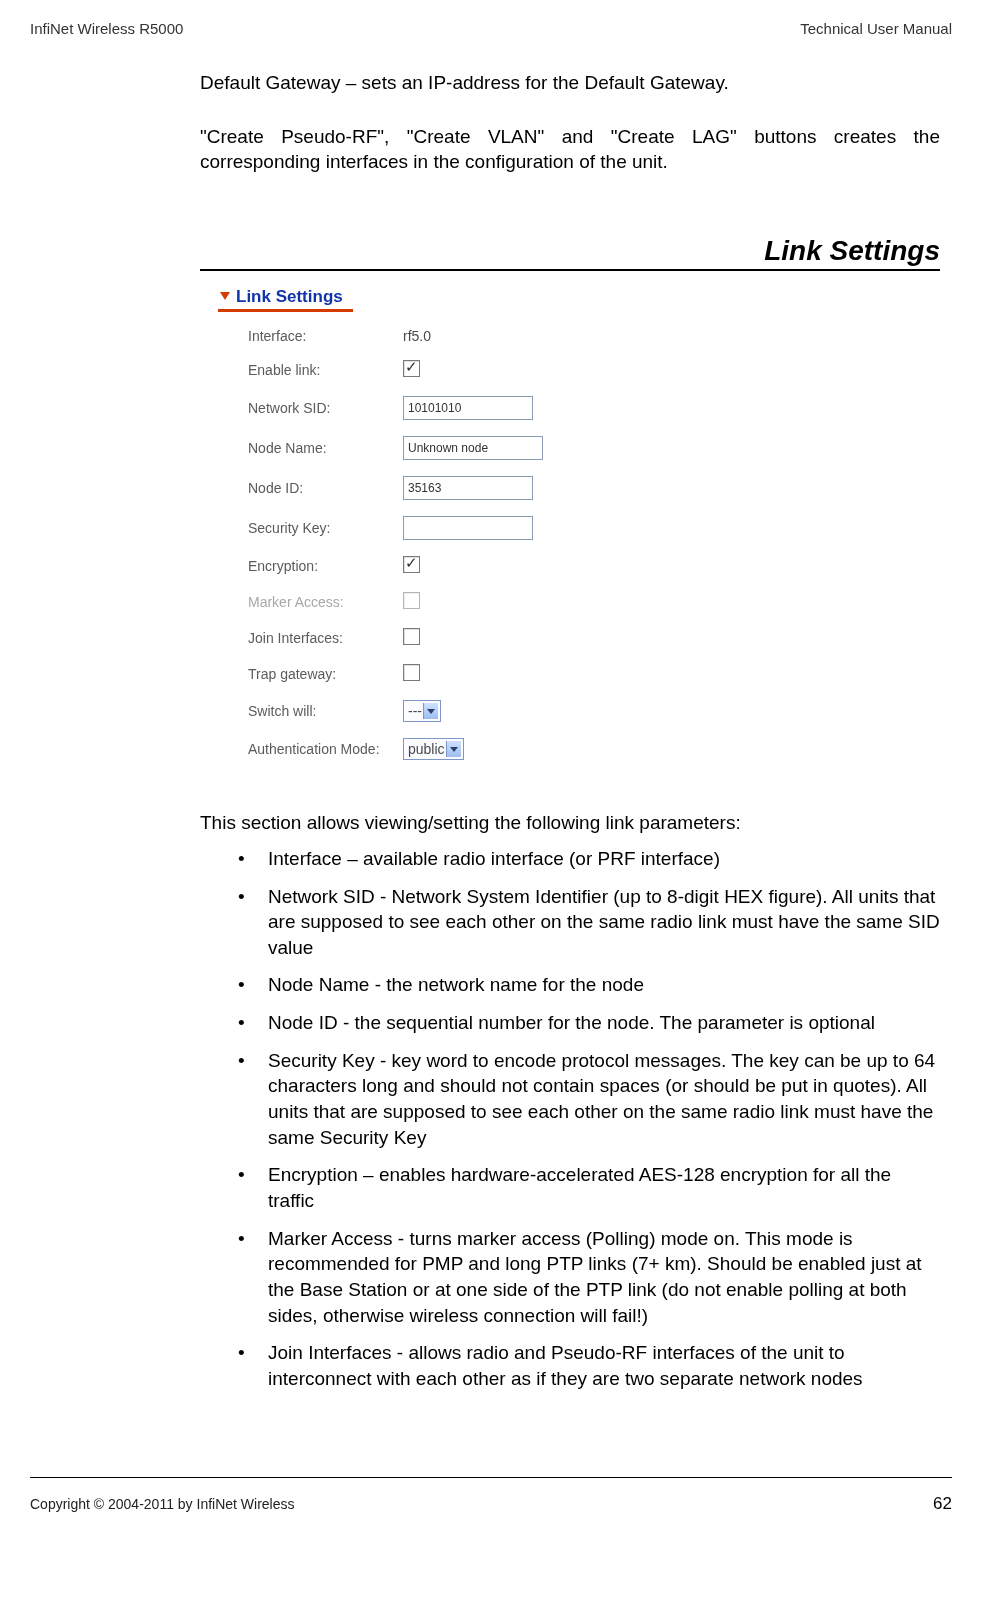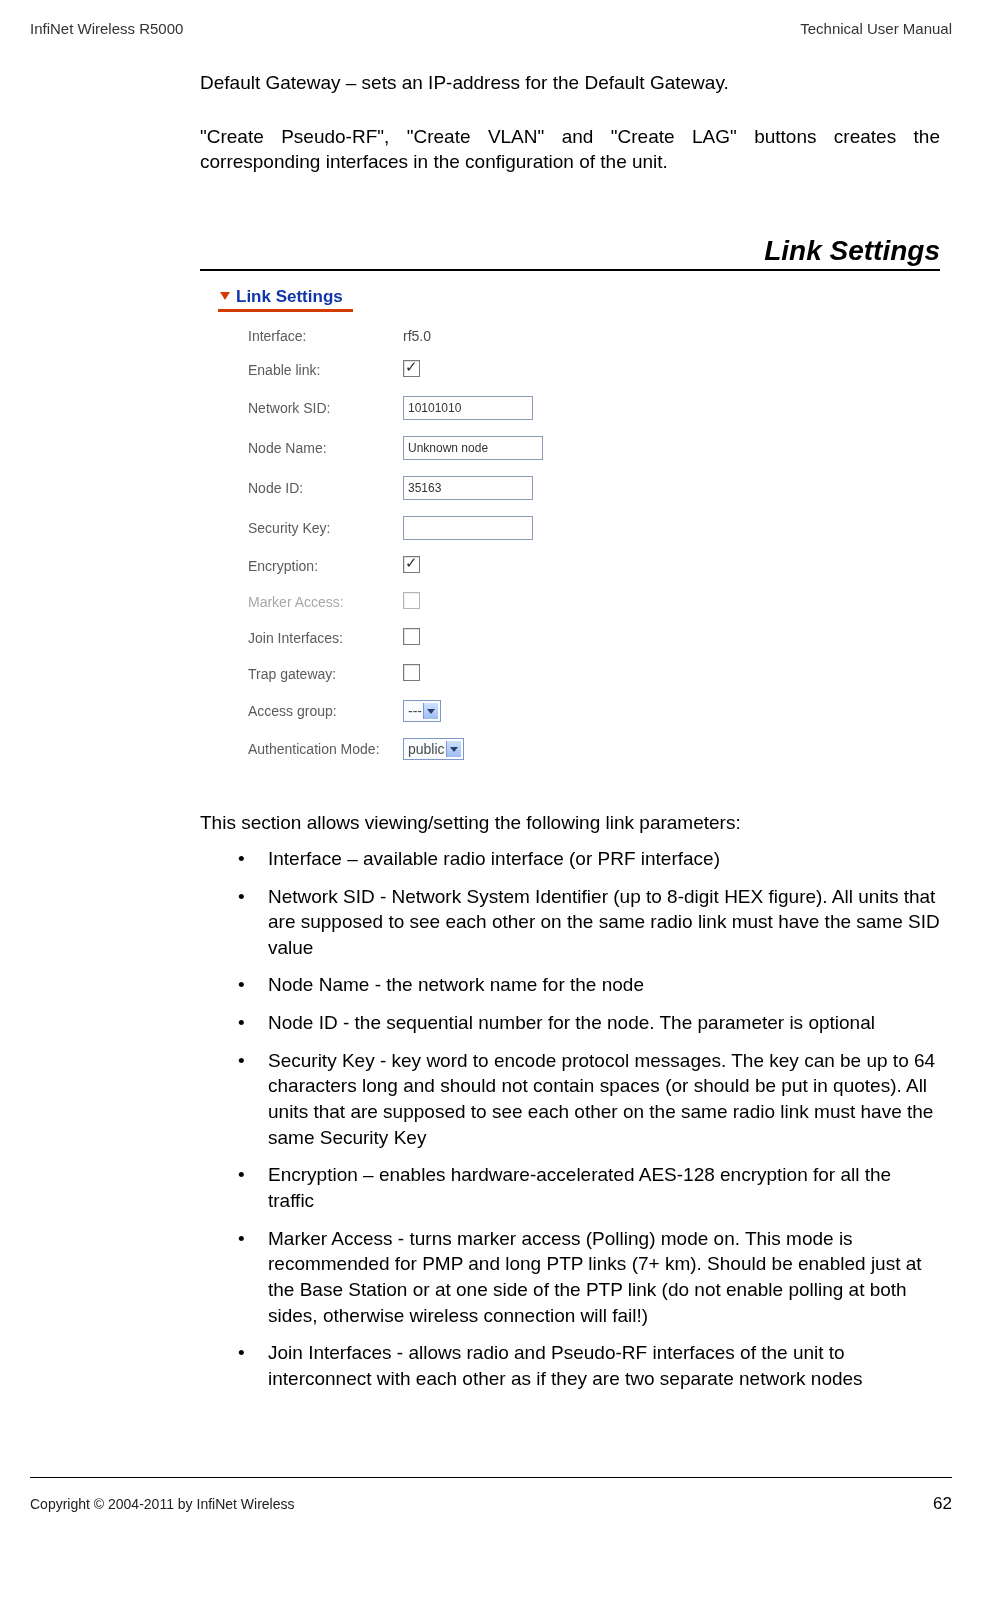--- a/index.html
+++ b/index.html
@@ -256,21 +256,21 @@
         <span class="shot-label">Join Interfaces:</span>
         <span class="shot-val"><span class="cb"></span></span>
       </div>
 
       <div class="shot-row">
         <span class="shot-label">Trap gateway:</span>
         <span class="shot-val"><span class="cb"></span></span>
       </div>
 
       <div class="shot-row">
-        <span class="shot-label">Access group:</span>
+        <span class="shot-label">Switch will:</span>
         <span class="shot-val"><span class="sel">---</span></span>
       </div>
 
       <div class="shot-row">
         <span class="shot-label">Authentication Mode:</span>
         <span class="shot-val"><span class="sel">public</span></span>
       </div>
     </div>
 
     <p class="list-intro">This section allows viewing/setting the following link parameters:</p>

